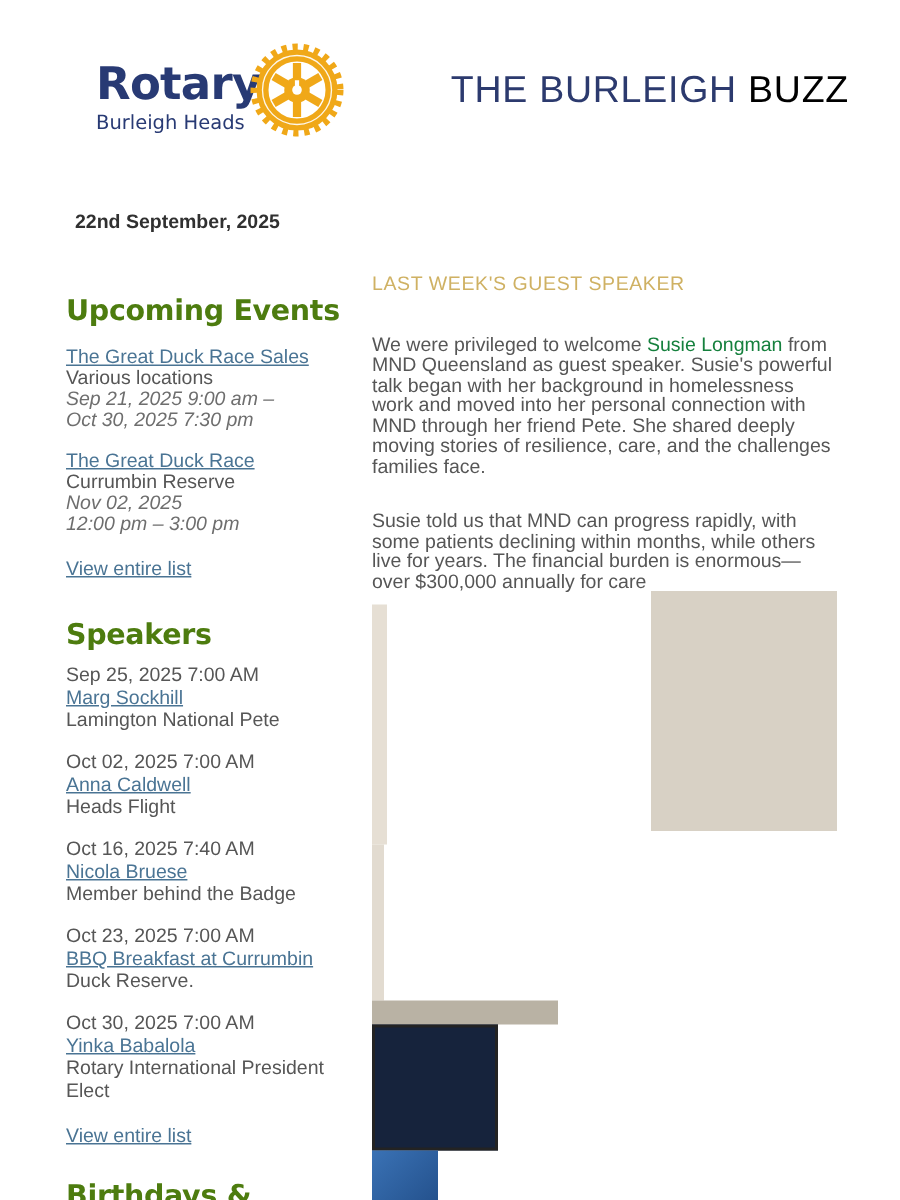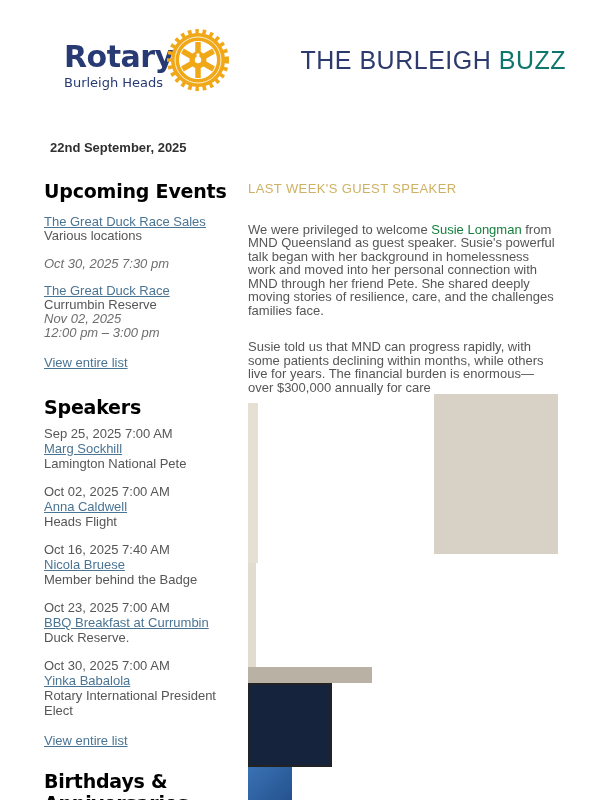--- a/index.html
+++ b/index.html
@@ -5,27 +5,27 @@
   html,body{margin:0;padding:0;background:#ffffff;}
   body{width:600px;height:800px;overflow:hidden;font-family:"Liberation Sans",sans-serif;}
   .page{position:relative;width:600px;height:800px;background:#fff;overflow:hidden;padding-left:44px;}
 
   
   .logo{position:absolute;left:64px;top:42px;}
   .brand{display:block;font-family:"DejaVu Sans",sans-serif;font-weight:bold;font-size:30px;line-height:30px;color:#283a74;letter-spacing:-0.5px;}
   .club{display:block;font-family:"DejaVu Sans",sans-serif;font-size:13px;color:#283a74;margin-top:3px;}
   .wheel{position:absolute;left:166px;top:28px;}
   .masthead{position:absolute;top:46px;right:78px;font-size:25px;letter-spacing:0.5px;color:#2c3a6e;white-space:nowrap;}
-  .masthead .accent{color:#0f766e;}
+  .masthead .accent{color:#000000;}
 
   .date{position:absolute;left:50px;top:140px;font-size:13px;font-weight:bold;color:#303030;}
 
   
   .sidebar{position:absolute;left:44px;top:180px;width:192px;font-size:13px;line-height:15px;color:#565656;}
-  .side-heading{font-family:"DejaVu Sans",sans-serif;font-size:19px;line-height:22px;color:#000000;font-weight:bold;margin:0 0 13px 0;letter-spacing:-0.2px;}
+  .side-heading{font-family:"DejaVu Sans",sans-serif;font-size:19px;line-height:22px;color:#4d7c0f;font-weight:bold;margin:16px 0 13px 0;letter-spacing:-0.2px;}
   .side-heading.speakers{margin-top:26px;margin-bottom:8px;}
   .side-heading.birthdays{margin-top:22px;margin-bottom:10px;}
   .event{margin-bottom:13px;line-height:14px;}
   .event a, .speaker a, .view-all{color:#4a7494;text-decoration:underline;cursor:pointer;}
   .event .loc{color:#565656;}
   .event .when{font-style:italic;color:#6e6e6e;}
   .view-all{display:inline-block;margin-top:2px;}
   .speaker{margin-bottom:13px;}
   .speaker .sdate{color:#565656;}
   .speaker .stopic{color:#565656;}
@@ -77,21 +77,21 @@
   </header>
 
   <div class="date">22nd September, 2025</div>
 
   <aside class="sidebar">
     <h2 class="side-heading">Upcoming Events</h2>
 
     <div class="event">
       <a>The Great Duck Race Sales</a><br>
       <span class="loc">Various locations</span><br>
-      <br>
+      <span class="when">Sep 21, 2025 9:00 am –</span><br>
       <span class="when">Oct 30, 2025 7:30 pm</span>
     </div>
 
     <div class="event">
       <a>The Great Duck Race</a><br>
       <span class="loc">Currumbin Reserve</span><br>
       <span class="when">Nov 02, 2025</span><br>
       <span class="when">12:00 pm – 3:00 pm</span>
     </div>
 

